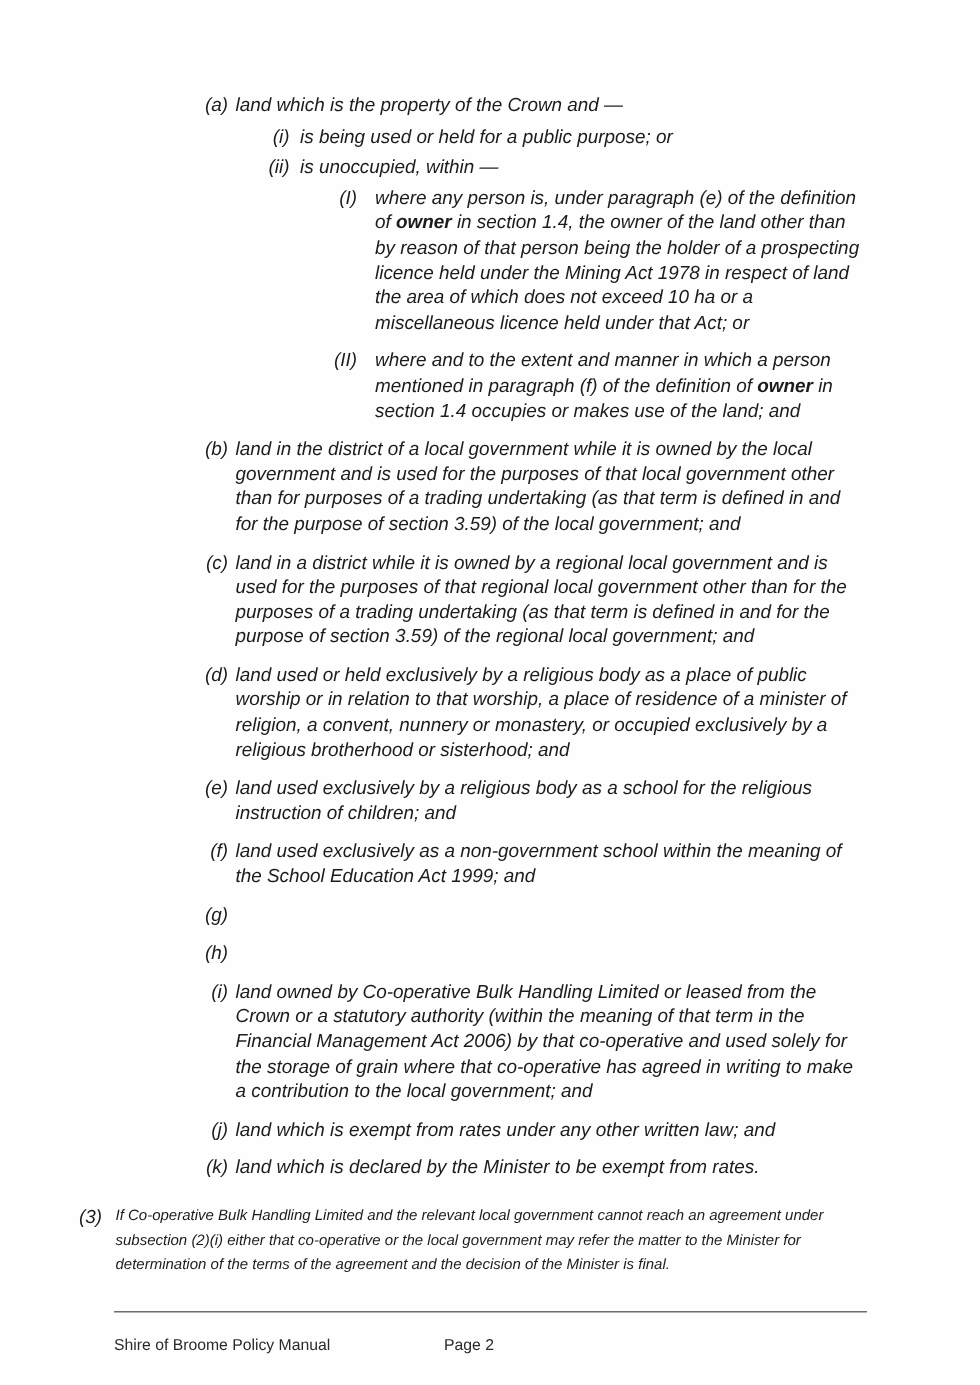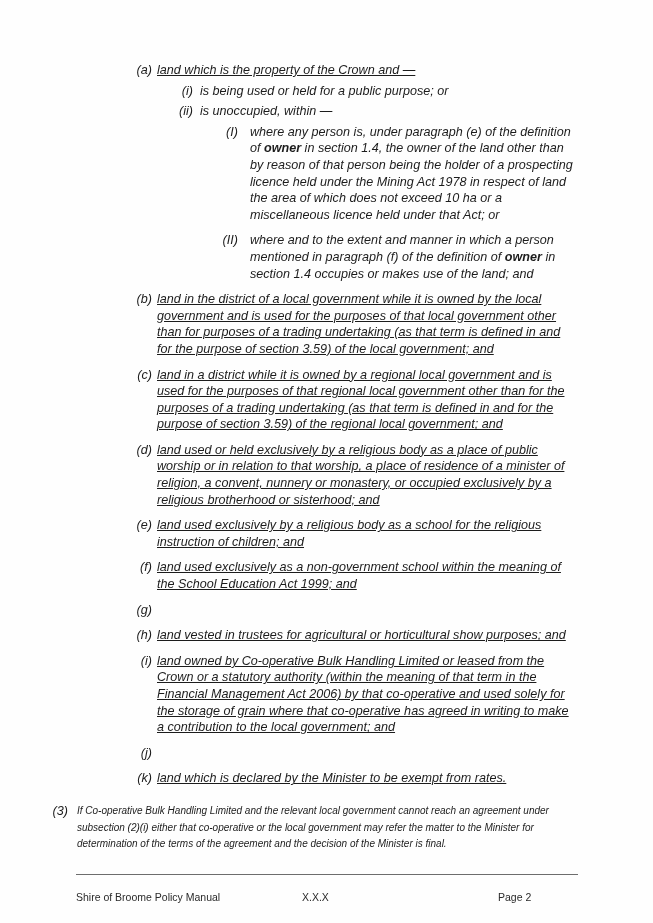--- a/index.html
+++ b/index.html
@@ -54,21 +54,21 @@
     line-height: 16.6px;
     text-align: left;
   }
   .row .body b {
     font-weight: bold;
     font-style: italic;
   }
 
   
   .lvl-alpha > .label { width: 76px; padding-right: 4px; }
-  .lvl-alpha > .body  { padding-left: 1px; text-decoration: underline; }
+  .lvl-alpha > .body  { padding-left: 1px; }
 
   
   .lvl-roman > .label { width: 117px; padding-right: 4px; }
   .lvl-roman > .body  { padding-left: 3px; }
 
   
   .lvl-upper > .label { width: 162px; padding-right: 4px; }
   .lvl-upper > .body  { padding-left: 8px; }
 
   
@@ -183,43 +183,42 @@
       <div class="label">(f)</div>
       <div class="body">land used exclusively as a non-government school within the meaning of the School Education Act 1999; and</div>
     </div>
 
     <div class="row lvl-alpha">
       <div class="label">(g)</div>
     </div>
 
     <div class="row lvl-alpha">
       <div class="label">(h)</div>
-      <div class="body">land vested in trustees for agricultural or horticultural show purposes; and</div>
     </div>
 
     <div class="row lvl-alpha">
       <div class="label">(i)</div>
       <div class="body">land owned by Co-operative Bulk Handling Limited or leased from the Crown or a statutory authority (within the meaning of that term in the Financial Management Act 2006) by that co-operative and used solely for the storage of grain where that co-operative has agreed in writing to make a contribution to the local government; and</div>
     </div>
 
     <div class="row lvl-alpha">
       <div class="label">(j)</div>
+      <div class="body">land which is exempt from rates under any other written law; and</div>
     </div>
 
     <div class="row lvl-alpha">
       <div class="label">(k)</div>
       <div class="body">land which is declared by the Minister to be exempt from rates.</div>
     </div>
 
     <div class="subsection">
       <div class="label">(3)</div>
       <div class="body">If Co-operative Bulk Handling Limited and the relevant local government cannot reach an agreement under subsection (2)(i) either that co-operative or the local government may refer the matter to the Minister for determination of the terms of the agreement and the decision of the Minister is final.</div>
     </div>
 
   </div>
 
   <div class="footer">
     <div class="f-left">Shire of Broome Policy Manual</div>
-    <div class="f-center">X.X.X</div>
     <div class="f-right">Page 2</div>
   </div>
 
 </div>
 
 </body></html>

